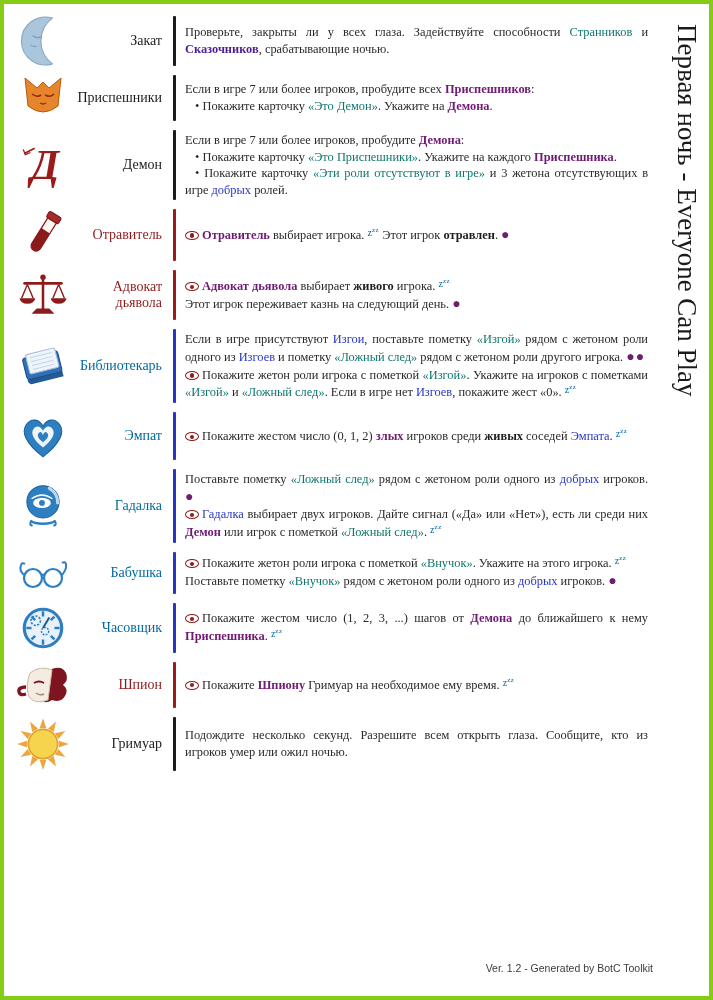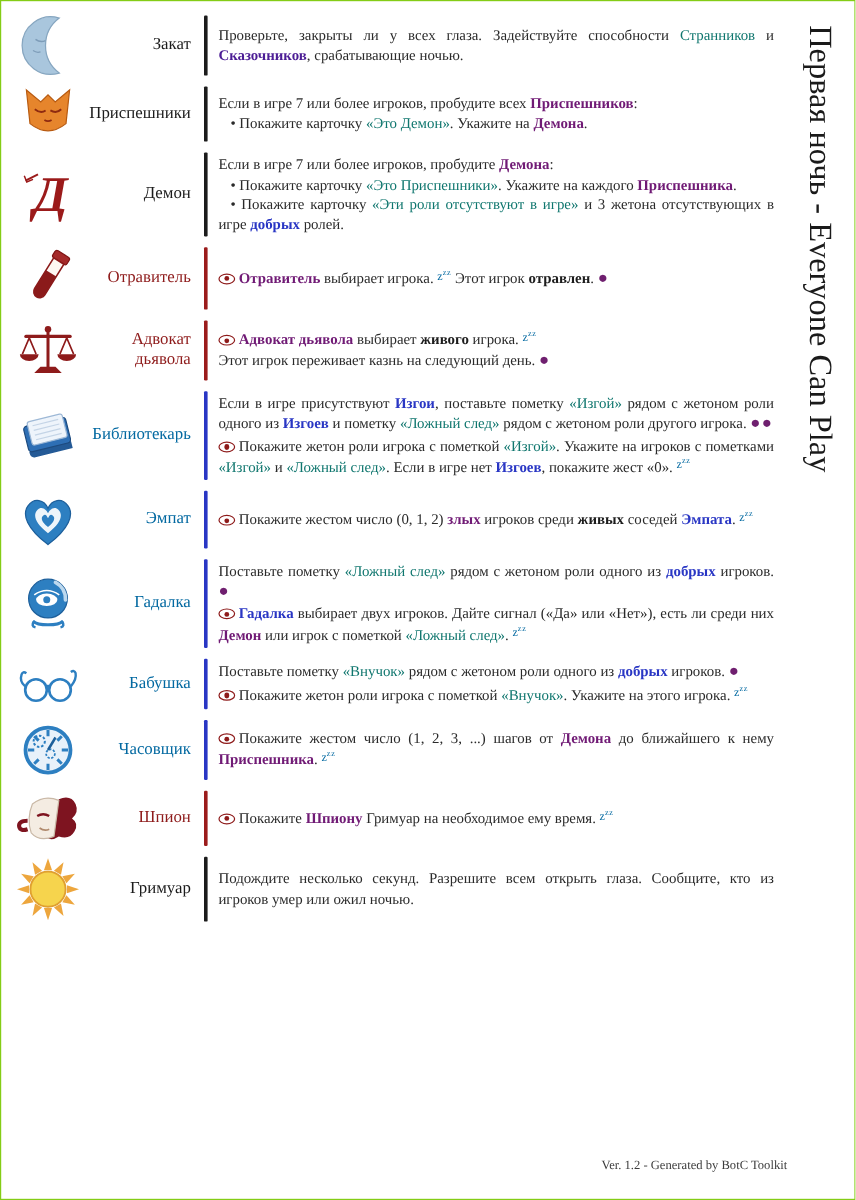--- a/index.html
+++ b/index.html
@@ -1,20 +1,20 @@
 <!DOCTYPE html>
 <html><head>
 <meta charset="utf-8">
 <style>
   html,body{margin:0;padding:0;background:#ffffff;}
   .page{
     position:relative;
     width:713px;height:1000px;
     background:#ffffff;
-    border:1px solid #84cc16;
+    border:4px solid #84cc16;
     box-sizing:border-box;
     font-family:"Liberation Serif", serif;
     overflow:hidden;
   }
   .rows{
     position:absolute;left:8px;top:12px;width:636px;
   }
   .row{
     display:flex;align-items:center;margin-bottom:9px;
   }
@@ -33,21 +33,21 @@
   .bar-black{background:#1c1c1c;}
   .bar-red{background:#9b1c1c;}
   .bar-blue{background:#2936c4;}
   .text-cell{
     flex:1;font-size:12.4px;line-height:1.34;color:#2a2a2a;
     text-align:justify;padding:2px 0;
   }
   .para{margin:0;}
   .para.indent{text-indent:10px;}
   .sg-red{color:#701a75;font-weight:bold;}
-  .sg-blue{color:#2936c4;font-weight:bold;}
+  .sg-blue{color:#2936c4;font-weight:normal;}
   .sg-purple{color:#0f766e;font-weight:normal;}
   .sg-orange{color:#4c1d95;font-weight:bold;}
   .sg-bold{color:#1c1c1c;font-weight:bold;}
   .sg-dot{color:#6f1f6f;font-size:14px;letter-spacing:1px;}
   .sg-eye{
     display:inline-block;width:14px;height:9px;
     border:1.4px solid #8e1b1b;border-radius:50%;
     position:relative;vertical-align:-1px;margin-right:3px;box-sizing:border-box;
   }
   .sg-eye::after{
@@ -60,21 +60,21 @@
   .sg-zzz .z2{font-size:7px;vertical-align:7px;letter-spacing:.5px;}
   .vertical-title{
     position:absolute;top:20px;left:698px;
     transform:rotate(90deg);transform-origin:top left;
     font-size:27px;color:#1a1a1a;white-space:nowrap;
     font-family:"Liberation Serif", serif;
   }
   .footer{
     position:absolute;right:56px;bottom:22px;
     font-size:10.5px;color:#3c3c3c;
-    font-family:Liberation Serif, serif;
+    font-family:Liberation Sans, sans-serif;
   }
 </style>
 </head>
 <body>
 
 <div class="page">
   <div class="rows" id="rows">
   <div class="row">
     <div class="icon-cell">
   <svg width="50" height="50" viewBox="0 0 48 48">
@@ -222,22 +222,22 @@
     <circle cx="17" cy="25" r="9" fill="none" stroke="#2d7fc1" stroke-width="2.2"></circle>
     <circle cx="37" cy="25" r="9" fill="none" stroke="#2d7fc1" stroke-width="2.2"></circle>
     <path d="M26 23 q1 -3 2 0" stroke="#2d7fc1" stroke-width="2" fill="none"></path>
     <path d="M8 22 q-5 -4 -3 -10 q1 -3 4 -1" stroke="#2d7fc1" stroke-width="2" fill="none"></path>
     <path d="M46 22 q5 -6 4 -11 q-1 -3 -4 -1" stroke="#2d7fc1" stroke-width="2" fill="none"></path>
   </svg>
 </div>
     <div class="label-cell lbl-blue">Бабушка</div>
     <div class="bar bar-blue"></div>
     <div class="text-cell">
+          <div class="para"><span class="sg-eye"></span><span>Покажите жетон роли игрока с пометкой </span><span class="sg-purple">«Внучок»</span><span>. Укажите на этого игрока. </span><span class="sg-zzz"><span class="z1">z</span><span class="z2">zz</span></span></div>
           <div class="para"><span>Поставьте пометку </span><span class="sg-purple">«Внучок»</span><span> рядом с жетоном роли одного из </span><span class="sg-blue">добрых</span><span> игроков. </span><span class="sg-dot">●</span></div>
-          <div class="para"><span class="sg-eye"></span><span>Покажите жетон роли игрока с пометкой </span><span class="sg-purple">«Внучок»</span><span>. Укажите на этого игрока. </span><span class="sg-zzz"><span class="z1">z</span><span class="z2">zz</span></span></div>
         </div>
   </div>
 
   <div class="row">
     <div class="icon-cell">
   <svg width="50" height="50" viewBox="0 0 48 48">
     <circle cx="24" cy="24" r="18" fill="#e8f1fa" stroke="#2d7fc1" stroke-width="3"></circle>
     <path d="M24 8 v5 M24 35 v5 M8 24 h5 M35 24 h5 M13 13 l3.5 3.5 M31.5 31.5 l3.5 3.5 M35 13 l-3.5 3.5 M16.5 31.5 L13 35" stroke="#2d7fc1" stroke-width="2.4"></path>
     <circle cx="17" cy="17" r="4.5" fill="none" stroke="#2d7fc1" stroke-width="1.6" stroke-dasharray="2 1.4"></circle>
     <circle cx="26" cy="27" r="3.5" fill="none" stroke="#2d7fc1" stroke-width="1.4" stroke-dasharray="1.8 1.2"></circle>

